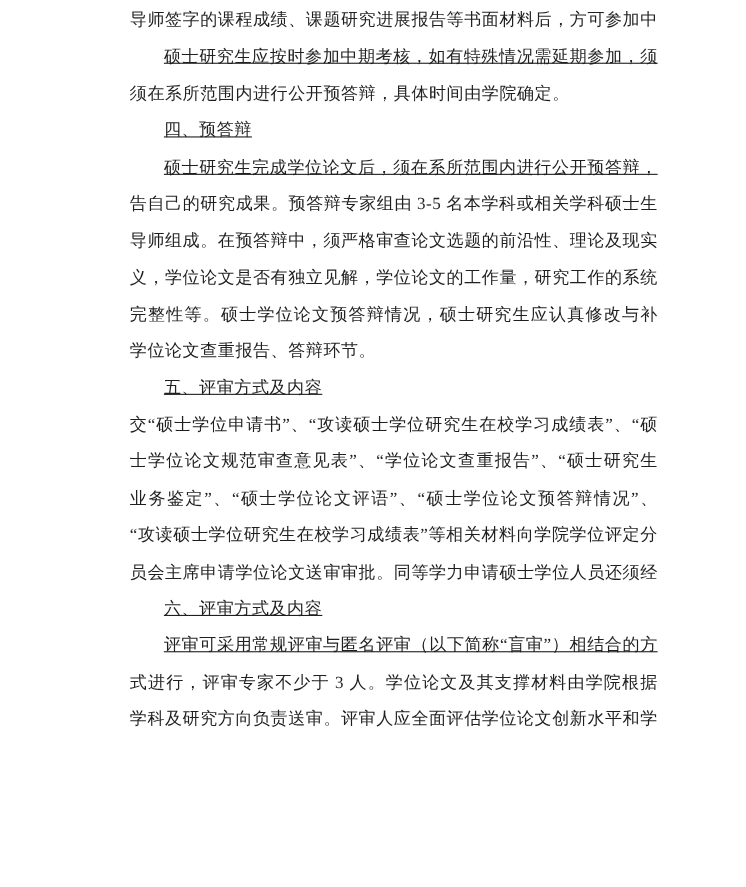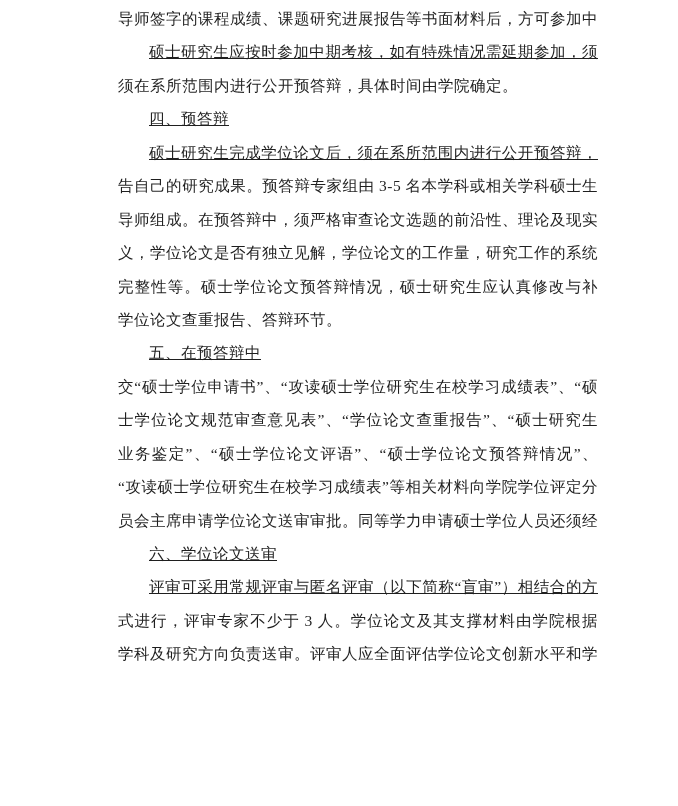--- a/index.html
+++ b/index.html
@@ -53,24 +53,24 @@
       <div class="line fill">导师签字的课程成绩、课题研究进展报告等书面材料后，方可参加中期</div>
       <div class="line indent fill">硕士研究生应按时参加中期考核，如有特殊情况需延期参加，须本</div>
       <div class="line">须在系所范围内进行公开预答辩，具体时间由学院确定。</div>
       <div class="line indent">四、预答辩</div>
       <div class="line indent fill">硕士研究生完成学位论文后，须在系所范围内进行公开预答辩，报</div>
       <div class="line fill">告自己的研究成果。预答辩专家组由 3-5 名本学科或相关学科硕士生</div>
       <div class="line fill">导师组成。在预答辩中，须严格审查论文选题的前沿性、理论及现实意</div>
       <div class="line fill">义，学位论文是否有独立见解，学位论文的工作量，研究工作的系统性、</div>
       <div class="line fill">完整性等。硕士学位论文预答辩情况，硕士研究生应认真修改与补充，方</div>
       <div class="line">学位论文查重报告、答辩环节。</div>
-      <div class="line indent">五、在预答辩中</div>
+      <div class="line indent">五、评审方式及内容</div>
       <div class="line fill">交“硕士学位申请书”、“攻读硕士学位研究生在校学习成绩表”、“硕</div>
       <div class="line fill">士学位论文规范审查意见表”、“学位论文查重报告”、“硕士研究生</div>
       <div class="line fill">业务鉴定”、“硕士学位论文评语”、“硕士学位论文预答辩情况”、</div>
       <div class="line fill">“攻读硕士学位研究生在校学习成绩表”等相关材料向学院学位评定分委</div>
       <div class="line fill">员会主席申请学位论文送审审批。同等学力申请硕士学位人员还须经研</div>
-      <div class="line indent">六、学位论文送审</div>
+      <div class="line indent">六、评审方式及内容</div>
       <div class="line indent fill">评审可采用常规评审与匿名评审（以下简称“盲审”）相结合的方</div>
       <div class="line fill">式进行，评审专家不少于 3 人。学位论文及其支撑材料由学院根据授位</div>
       <div class="line fill">学科及研究方向负责送审。评审人应全面评估学位论文创新水平和学术</div>
     </div>
 </div>
 
 </body></html>

